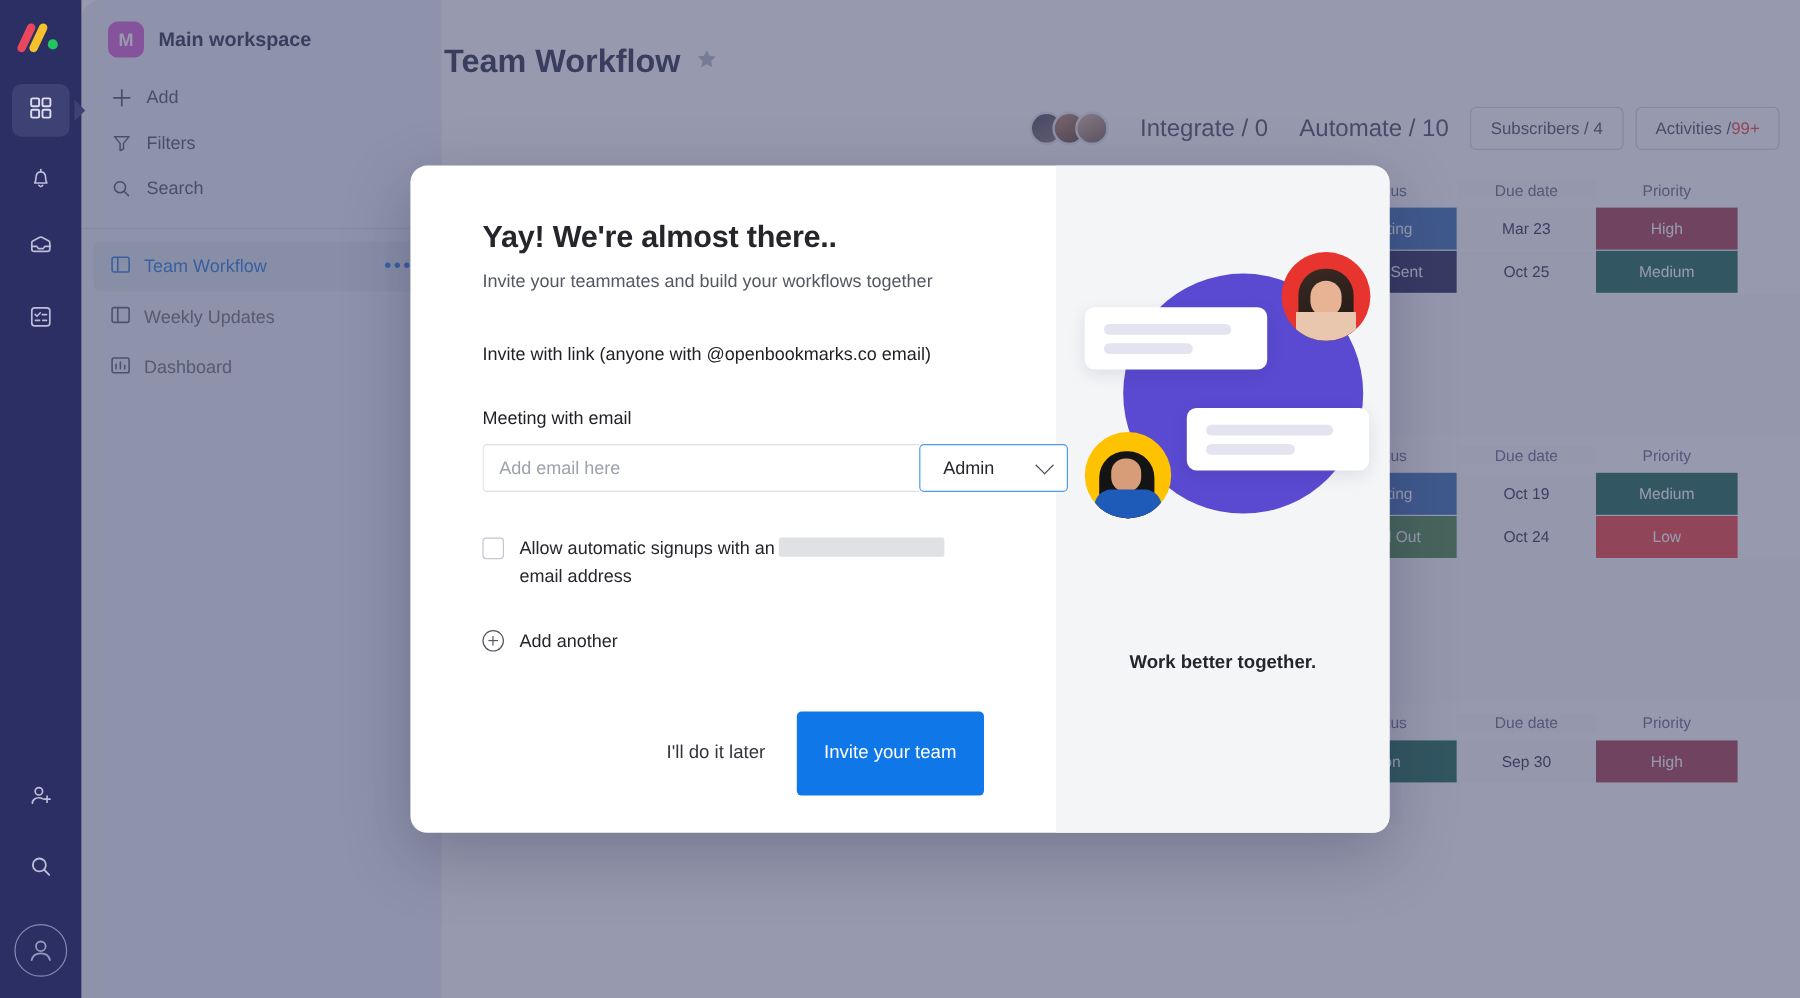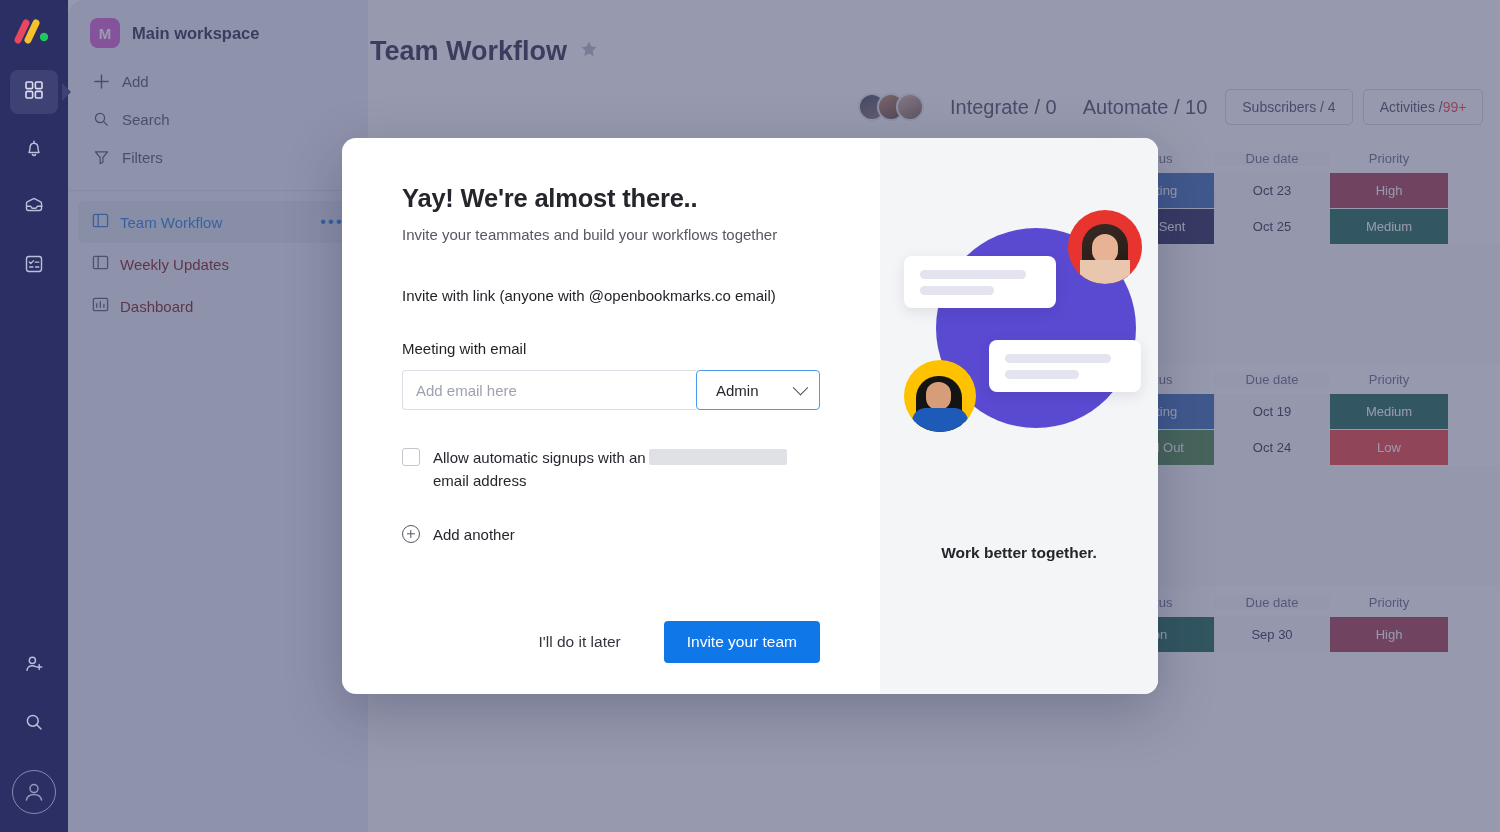--- a/index.html
+++ b/index.html
@@ -65,21 +65,21 @@
   .side-item {
     display:flex; align-items:center; gap:12px;
     height:38px; padding-left:24px; color:#53576e; font-size:15px;
   }
   .side-item .ic { width:18px;height:18px;display:flex;align-items:center;justify-content:center; }
   #side-top { margin-top:14px; }
   #side-divider { height:1px; background:#d9dce8; margin:14px 0 10px 0; }
   .board-item {
     position:relative; display:flex; align-items:center; gap:11px;
     height:42px; margin:0 10px; padding-left:14px; border-radius:6px;
-    color:#7f1d1d; font-size:15px;
+    color:#737373; font-size:15px;
   }
   .board-item.selected { background:#e1e4f0; color:#2b7fe0; }
   .board-dots { position:absolute; right:14px; color:#2b7fe0; letter-spacing:2px; font-size:17px; }
 
   
   #main { position:absolute; left:368px; top:0; right:0; bottom:0; background:#ffffff; }
   #board-title-row { display:flex; align-items:center; gap:12px; padding:36px 0 0 2px; }
   #board-title { font-size:27px; font-weight:700; color:#30324e; }
   .star { color:#b9bccb; font-size:22px; }
 
@@ -132,21 +132,21 @@
   #link-label { margin-top:44px; }
   #link-row { display:flex; width:418px; height:40px; margin-top:13px; border:1px solid #dcdfe6; border-radius:4px; overflow:hidden; }
   #link-value-wrap { flex:1; background:#fafbfc; display:flex; align-items:center; padding:0 12px; }
   #link-redacted { width:100%; height:17px; border-radius:2px; background:linear-gradient(90deg,#e3e5ea,#eceef2 70%,#f2f3f6); }
   #copy-btn {
     width:124px; display:flex; align-items:center; justify-content:center;
     background:#fff; border-left:1px solid #e2e5ea; font-size:15.5px; color:#4b4e58;
   }
 
   #email-label { margin-top:36px; }
-  #email-row { display:flex; width:418px; margin-top:13px; }
+  #email-row { display:flex; width:488px; margin-top:13px; }
   #email-input {
     flex:1; height:40px; border:1px solid #dcdfe6; border-right:none;
     border-radius:4px 0 0 4px; padding:0 13px; font-size:15px; color:#26272e;
     font-family:"Liberation Sans", sans-serif; outline:none; background:#fff;
   }
   #email-input::placeholder { color:#9ea2ad; }
   #role-select {
     width:124px; height:40px; border:1.6px solid #4a9bf0; border-radius:4px;
     background:#fff; display:flex; align-items:center; justify-content:space-between;
     padding:0 13px 0 19px; font-size:15px; color:#26272e;
@@ -157,25 +157,25 @@
   .plus-circle { width:18px;height:18px;border:1.4px solid #55585f;border-radius:50%; position:relative; }
   .plus-circle::before,.plus-circle::after{content:"";position:absolute;background:#55585f;}
   .plus-circle::before{left:4px;right:4px;top:50%;height:1.4px;transform:translateY(-50%);}
   .plus-circle::after{top:4px;bottom:4px;left:50%;width:1.4px;transform:translateX(-50%);}
 
   #auto-signup { display:flex; gap:13px; margin-top:36px; width:400px; }
   #auto-check { width:18px;height:18px;border:1.5px solid #c3c6cf;border-radius:3px;flex:none;margin-top:2px; background:#fff;}
   #auto-text { font-size:15px; color:#26272e; line-height:23px; }
   #domain-redacted { display:inline-block; width:138px; height:16px; background:#dfe1e5; border-radius:2px; vertical-align:-2px; margin-left:3px;}
 
-  #modal-actions { position:absolute; left:60px; bottom:31px; width:418px; display:flex; align-items:center; justify-content:flex-end; gap:43px; }
+  #modal-actions { position:absolute; left:60px; bottom:31px; width:418px; display:flex; align-items:center; justify-content:flex-end; gap:26px; }
   #later-btn { font-size:15.5px; color:#33353d; }
   #invite-btn {
     background:#0f77e8; color:#fff; font-size:15.5px; font-weight:400;
-    padding:12px 23px; border-radius:4px;
+    padding:26px 23px; border-radius:4px;
   }
 
   
   #illus { position:relative; width:250px; height:330px; margin-top:62px; }
   #ill-circle { position:absolute; left:42px; top:28px; width:200px; height:200px; border-radius:50%; background:#5a4ad1; }
   .card { position:absolute; background:#fff; border-radius:8px; box-shadow:0 4px 14px rgba(30,30,70,0.10); }
   #card-1 { left:10px; top:56px; width:152px; height:52px; }
   #card-2 { left:95px; top:140px; width:152px; height:52px; }
   .bar { position:absolute; height:9px; border-radius:5px; background:#e3e4ef; }
   .ph-red { position:absolute; right:2px; top:10px; width:74px; height:74px; border-radius:50%; background:#e8342e; overflow:hidden; }
@@ -199,34 +199,34 @@
         <div class="side-item">
           <span class="ic">
             <svg width="17" height="17" viewBox="0 0 18 18">
                 <path d="M9 2v14M2 9h14" stroke="#53576e" stroke-width="1.5" fill="none" stroke-linecap="round"></path>
               </svg>
           </span>
           <span>Add</span>
         </div>
         <div class="side-item">
           <span class="ic">
+            <svg width="15" height="15" viewBox="0 0 16 16">
+                <path d="M1.5 2h13l-5 6v5l-3 1.5V8z" stroke="#53576e" stroke-width="1.3" fill="none" stroke-linejoin="round"></path>
+              </svg>
+          </span>
+          <span>Filters</span>
+        </div>
+        <div class="side-item">
+          <span class="ic">
             <svg width="16" height="16" viewBox="0 0 16 16">
                 <circle cx="7" cy="7" r="4.6" stroke="#53576e" stroke-width="1.3" fill="none"></circle>
                 <path d="M10.4 10.4L14 14" stroke="#53576e" stroke-width="1.3" stroke-linecap="round"></path>
               </svg>
           </span>
           <span>Search</span>
-        </div>
-        <div class="side-item">
-          <span class="ic">
-            <svg width="15" height="15" viewBox="0 0 16 16">
-                <path d="M1.5 2h13l-5 6v5l-3 1.5V8z" stroke="#53576e" stroke-width="1.3" fill="none" stroke-linejoin="round"></path>
-              </svg>
-          </span>
-          <span>Filters</span>
         </div>
       </div>
 
       <div id="side-divider"></div>
 
       <div class="board-item selected">
         <span class="ic">
           <svg width="17" height="17" viewBox="0 0 18 18">
               <rect x="1.5" y="2.5" width="15" height="13" rx="1.6" stroke="#2b7fe0" stroke-width="1.4" fill="none"></rect>
               <path d="M6.5 2.5v13" stroke="#2b7fe0" stroke-width="1.4"></path>
@@ -292,21 +292,21 @@
           <div class="c-prio hd">Priority</div>
         </div>
         <div class="bt-row">
           <div class="c-bar"></div>
             <div class="c-name"></div>
             <div class="c-mail"></div>
             <div class="c-phone"></div>
             <div class="c-owner"></div>
             <div class="c-comp"></div>
           <div class="c-status" style="background:#3f6fb5">Meeting</div>
-          <div class="c-due">Oct 23</div>
+          <div class="c-due">Mar 23</div>
           <div class="c-prio" style="background:#a93f55">High</div>
         </div>
         <div class="bt-row">
           <div class="c-bar"></div>
             <div class="c-name"></div>
             <div class="c-mail"></div>
             <div class="c-phone"></div>
             <div class="c-owner"></div>
             <div class="c-comp"></div>
           <div class="c-status" style="background:#2a2d5c">ntract Sent</div>

